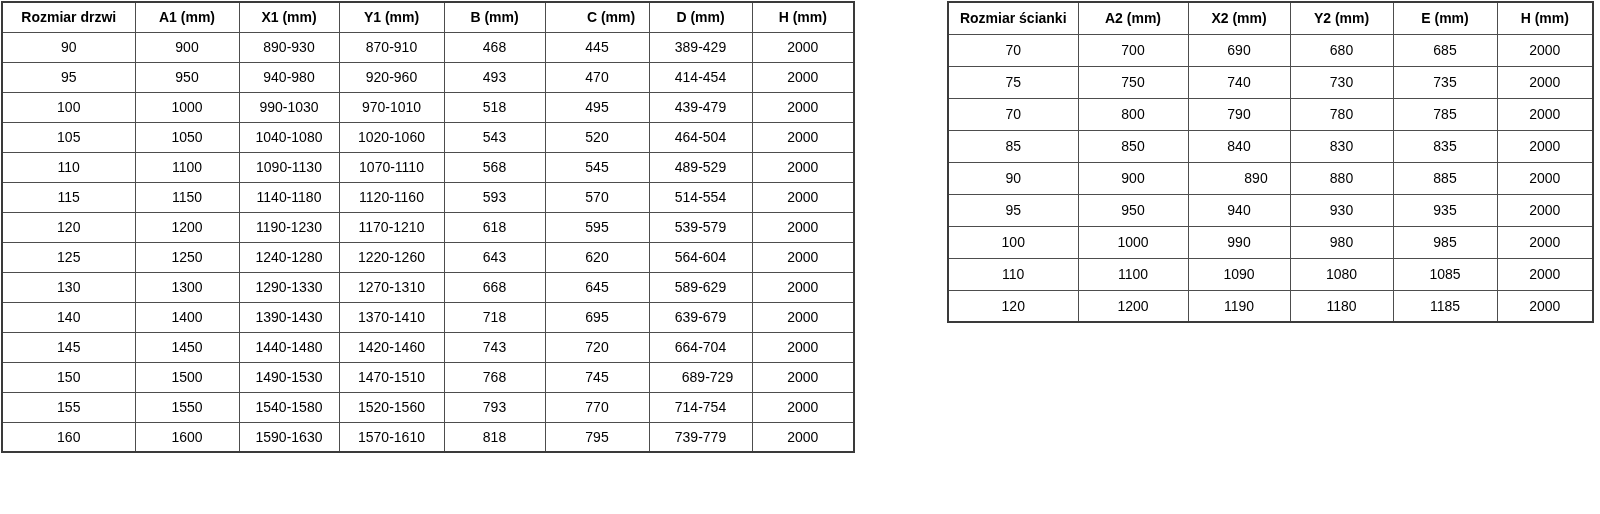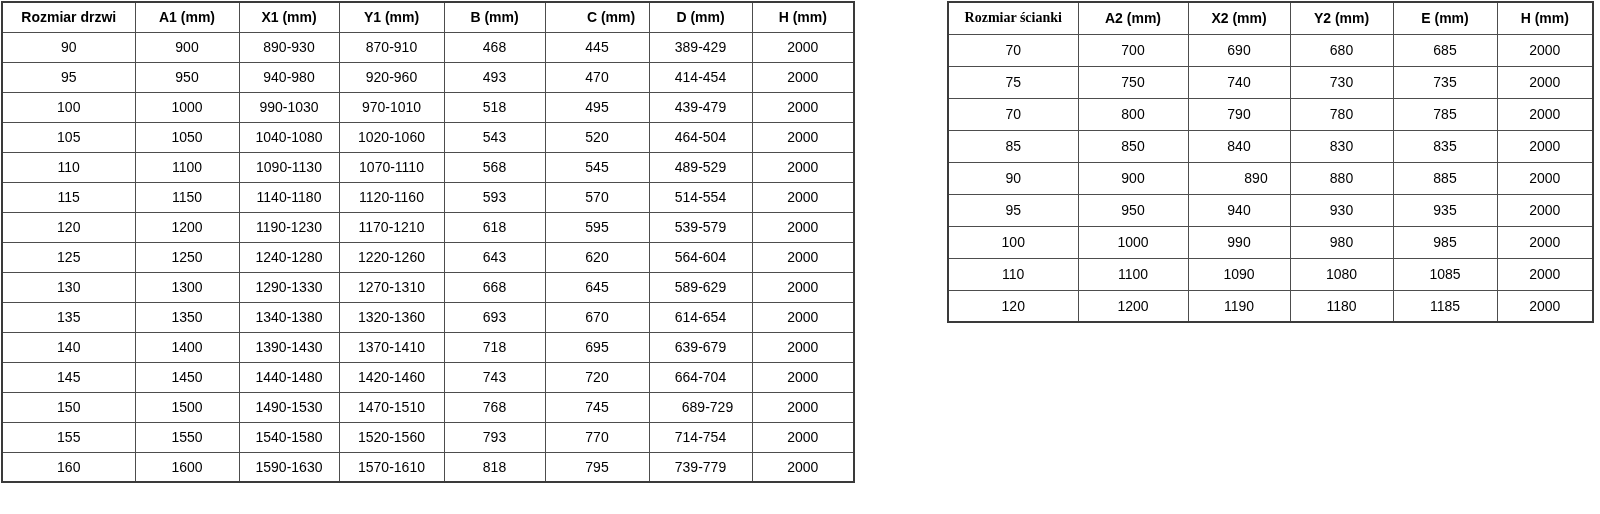--- a/index.html
+++ b/index.html
@@ -171,30 +171,20 @@
           <td style="border-color: rgb(77, 77, 77);">130</td>
           <td style="border-color: rgb(77, 77, 77);">1300</td>
           <td style="border-color: rgb(77, 77, 77);">1290-1330</td>
           <td style="border-color: rgb(77, 77, 77);">1270-1310</td>
           <td style="border-color: rgb(77, 77, 77);">668</td>
           <td style="border-color: rgb(77, 77, 77);">645</td>
           <td style="border-color: rgb(77, 77, 77);">589-629</td>
           <td style="border-color: rgb(77, 77, 77);">2000</td>
         </tr>
         <tr>
-          <td style="border-color: rgb(77, 77, 77);">135</td>
-          <td style="border-color: rgb(77, 77, 77);">1350</td>
-          <td style="border-color: rgb(77, 77, 77);">1340-1380</td>
-          <td style="border-color: rgb(77, 77, 77);">1320-1360</td>
-          <td style="border-color: rgb(77, 77, 77);">693</td>
-          <td style="border-color: rgb(77, 77, 77);">670</td>
-          <td style="border-color: rgb(77, 77, 77);">614-654</td>
-          <td style="border-color: rgb(77, 77, 77);">2000</td>
-        </tr>
-        <tr>
           <td style="border-color: rgb(77, 77, 77);">140</td>
           <td style="border-color: rgb(77, 77, 77);">1400</td>
           <td style="border-color: rgb(77, 77, 77);">1390-1430</td>
           <td style="border-color: rgb(77, 77, 77);">1370-1410</td>
           <td style="border-color: rgb(77, 77, 77);">718</td>
           <td style="border-color: rgb(77, 77, 77);">695</td>
           <td style="border-color: rgb(77, 77, 77);">639-679</td>
           <td style="border-color: rgb(77, 77, 77);">2000</td>
         </tr>
         <tr>
@@ -244,21 +234,21 @@
     <colgroup>
       <col style="width:130px">
       <col style="width:110px">
       <col style="width:102px">
       <col style="width:103px">
       <col style="width:104px">
       <col style="width:96px">
     </colgroup>
     <thead>
       <tr>
-          <th style="border-color: rgb(77, 77, 77); font-family: Liberation Serif, serif;">Rozmiar ścianki</th>
+          <th style="border-color: rgb(77, 77, 77);">Rozmiar ścianki</th>
           <th style="border-color: rgb(77, 77, 77);">A2 (mm)</th>
           <th style="border-color: rgb(77, 77, 77);">X2 (mm)</th>
           <th style="border-color: rgb(77, 77, 77);">Y2 (mm)</th>
           <th style="border-color: rgb(77, 77, 77);">E (mm)</th>
           <th style="border-color: rgb(77, 77, 77);">H (mm)</th>
         </tr>
     </thead>
     <tbody>
         <tr>
           <td style="border-color: rgb(77, 77, 77);">70</td>

